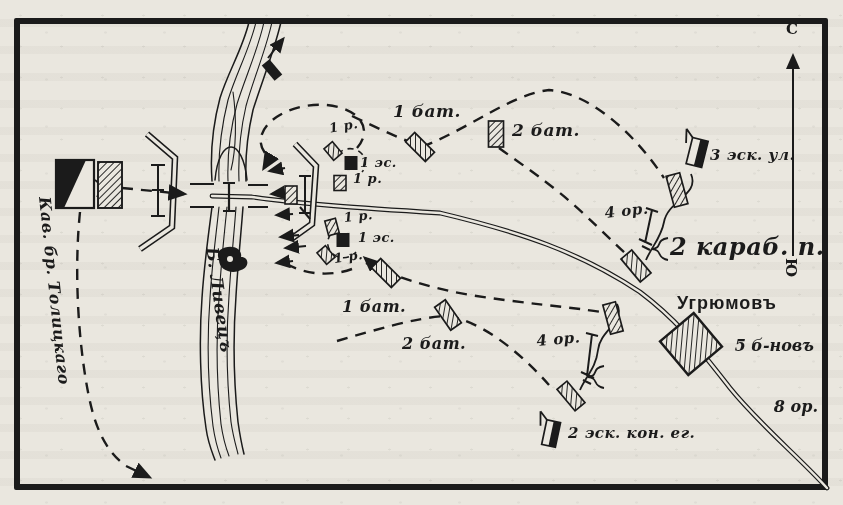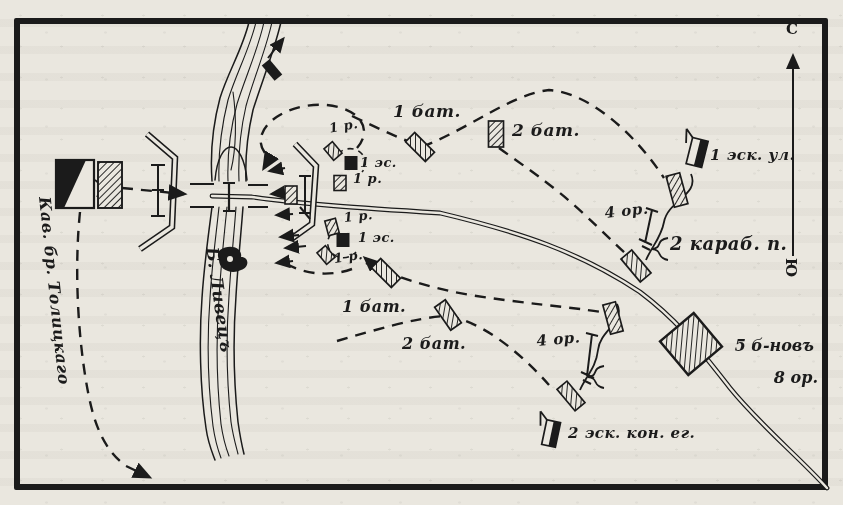--- a/index.html
+++ b/index.html
@@ -20,21 +20,21 @@
     box-sizing:border-box;border:6px solid #1b1b1b;border-radius:2px;
   }
   svg.draw{position:absolute;left:0;top:0;}
   .lbl{
     position:absolute;white-space:nowrap;font-style:italic;
     color:#1b1b1b;line-height:1;letter-spacing:.5px;
   }
   .lbl-lg{font-size:17px;font-weight:600;}
   .lbl-md{font-size:15px;font-weight:600;}
   .lbl-sm{font-size:13px;font-weight:600;}
-  .lbl-xl{font-size:18px;font-weight:700;}
+  .lbl-xl{font-size:24px;font-weight:700;}
   .town-name{
     position:absolute;font-family:"Liberation Sans","DejaVu Sans",sans-serif;
     font-style:normal;font-weight:700;font-size:18px;letter-spacing:1px;
   }
   .garrison{position:absolute;width:118px;text-align:right;font-style:italic;
     font-size:16px;font-weight:600;}
   .rot{transform-origin:left top;}
   .compass-letter{position:absolute;font-style:normal;font-weight:700;font-size:15px;}
 </style>
 </head>
@@ -183,29 +183,30 @@
   <div class="compass-letter rot" style="left:800px;top:258px;transform:rotate(90deg);">Ю</div>
 
   <div class="lbl lbl-lg rot" style="left:220px;top:246px;transform:rotate(82deg);">Б. Ливецъ</div>
 
   <div class="lbl lbl-md rot" style="left:52px;top:196px;transform:rotate(84deg);font-size:16px;">Кав. бр. Толицкаго</div>
 
   <div class="lbl lbl-lg" style="left:393px;top:103px;">1 бат.</div>
   <div class="lbl lbl-lg" style="left:512px;top:122px;">2 бат.</div>
   <div class="lbl lbl-md rot" style="left:604px;top:206px;transform:rotate(-6deg);">4 ор.</div>
   <div class="lbl lbl-xl" style="left:670px;top:235px;">2 караб. п.</div>
-  <div class="lbl lbl-md" style="left:710px;top:148px;">1 эск. ул.</div>
+  <div class="lbl lbl-md" style="left:710px;top:148px;">3 эск. ул.</div>
 
   <div class="lbl lbl-md" style="left:342px;top:299px;font-size:16px;">1 бат.</div>
   <div class="lbl lbl-md" style="left:402px;top:336px;font-size:16px;">2 бат.</div>
   <div class="lbl lbl-md rot" style="left:536px;top:334px;transform:rotate(-5deg);">4 ор.</div>
   <div class="lbl lbl-md" style="left:568px;top:426px;">2 эск. кон. ег.</div>
 
+  <div class="town-name" style="left:677px;top:293px;">Угрюмовъ</div>
   <div class="garrison" style="left:696px;top:336px;">5 б-новъ</div>
-  <div class="garrison" style="left:700px;top:368px;font-style:italic;">8 ор.</div>
+  <div class="garrison" style="left:700px;top:397px;font-style:italic;">8 ор.</div>
 
   <div class="lbl lbl-sm rot" style="left:328px;top:122px;transform:rotate(-10deg);">1 р.</div>
   <div class="lbl lbl-sm" style="left:360px;top:156px;">1 эс.</div>
   <div class="lbl lbl-sm" style="left:353px;top:172px;">1 р.</div>
   <div class="lbl lbl-sm rot" style="left:343px;top:211px;transform:rotate(-6deg);">1 р.</div>
   <div class="lbl lbl-sm" style="left:358px;top:231px;">1 эс.</div>
   <div class="lbl lbl-sm rot" style="left:333px;top:252px;transform:rotate(-8deg);">1 р.</div>
 
 </div>
 

